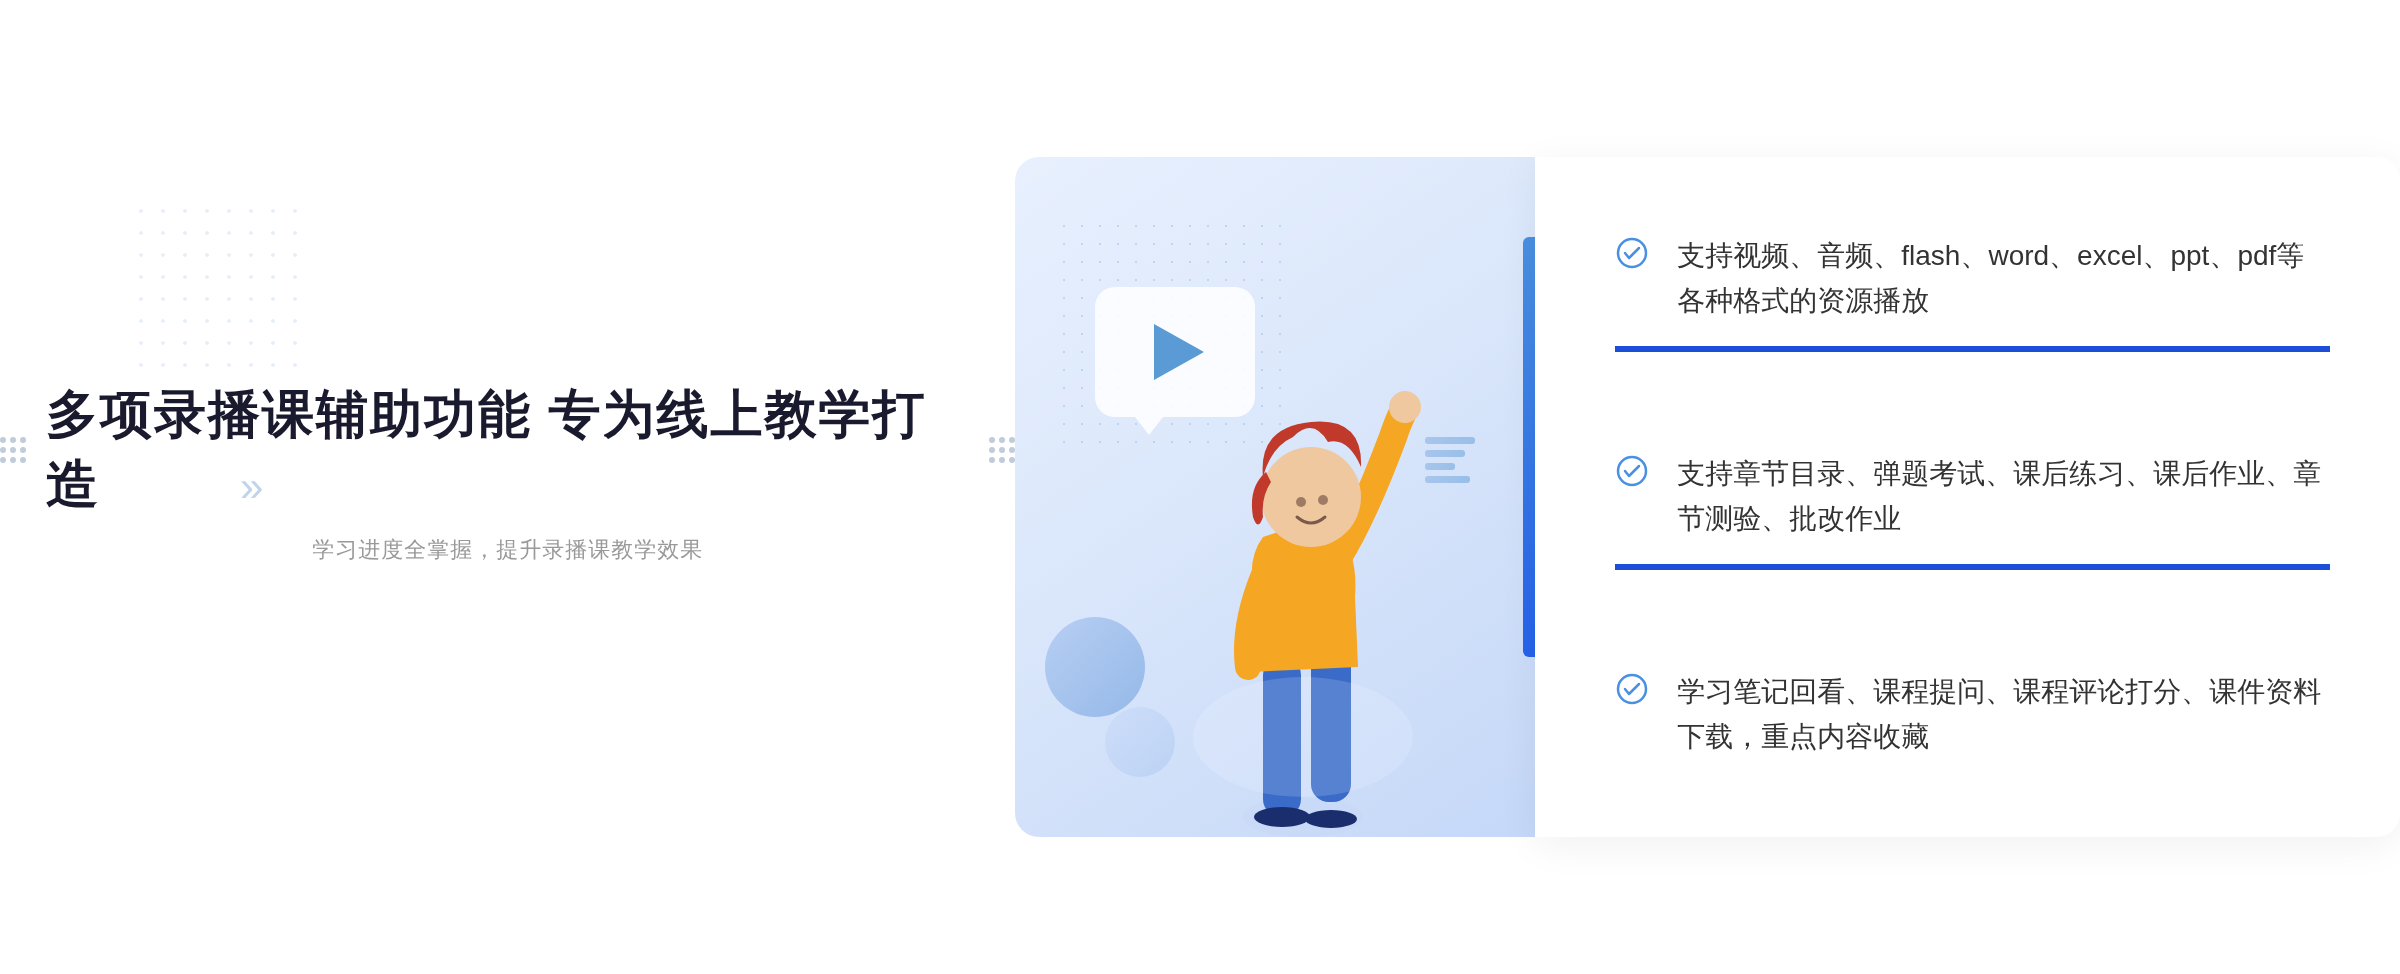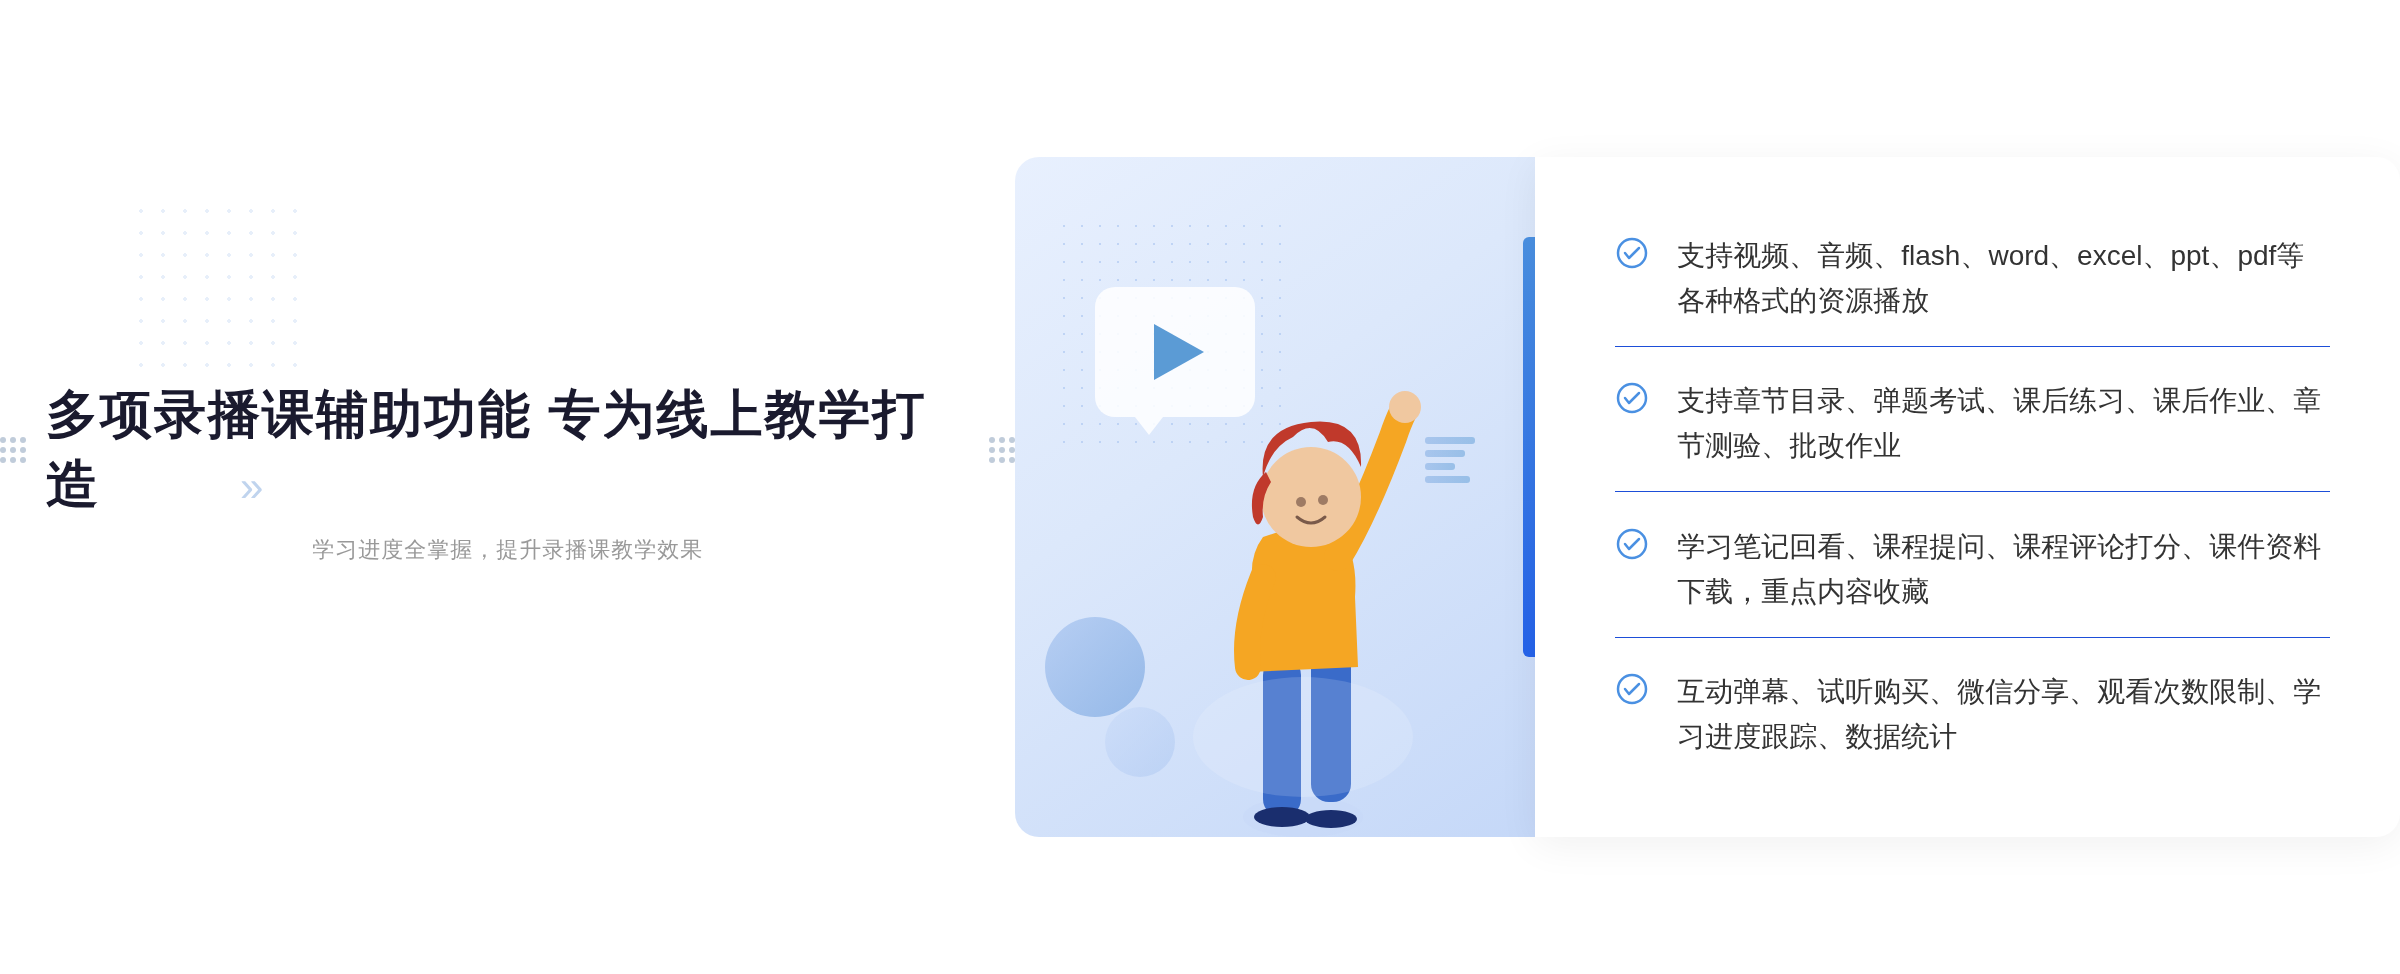--- a/index.html
+++ b/index.html
@@ -222,21 +222,21 @@
       box-shadow: 0 8px 40px rgba(0,0,0,0.06);
       position: relative;
       z-index: 2;
     }
 
     .feature-item {
       display: flex;
       align-items: flex-start;
       gap: 28px;
       padding: 22px 0;
-      border-bottom: 1px solid #1d4ed8;
+      border-bottom: 6px solid #1d4ed8;
     }
 
     .feature-item:last-child {
       border-bottom: none;
     }
 
     .check-icon {
       flex-shrink: 0;
       width: 34px;
       height: 34px;
@@ -404,27 +404,20 @@
       </div>
 
       <div class="feature-item">
         <svg class="check-icon" viewBox="0 0 34 34" xmlns="http://www.w3.org/2000/svg">
           <circle cx="17" cy="17" r="14" class="check-circle"></circle>
           <polyline points="10,17 14,22 24,12" class="check-mark"></polyline>
         </svg>
         <span class="feature-text">学习笔记回看、课程提问、课程评论打分、课件资料下载，重点内容收藏</span>
       </div>
 
-      <div class="feature-item">
-        <svg class="check-icon" viewBox="0 0 34 34" xmlns="http://www.w3.org/2000/svg">
-          <circle cx="17" cy="17" r="14" class="check-circle"></circle>
-          <polyline points="10,17 14,22 24,12" class="check-mark"></polyline>
-        </svg>
-        <span class="feature-text">互动弹幕、试听购买、微信分享、观看次数限制、学习进度跟踪、数据统计</span>
-      </div>
 
     </div>
 
   </div>
 
 </div>
 
 <div style="position:fixed; left:240px; top:50%; transform:translateY(-50%); font-size:42px; color:#c0d4ee; font-weight:300; line-height:1;">
   »
 </div>

